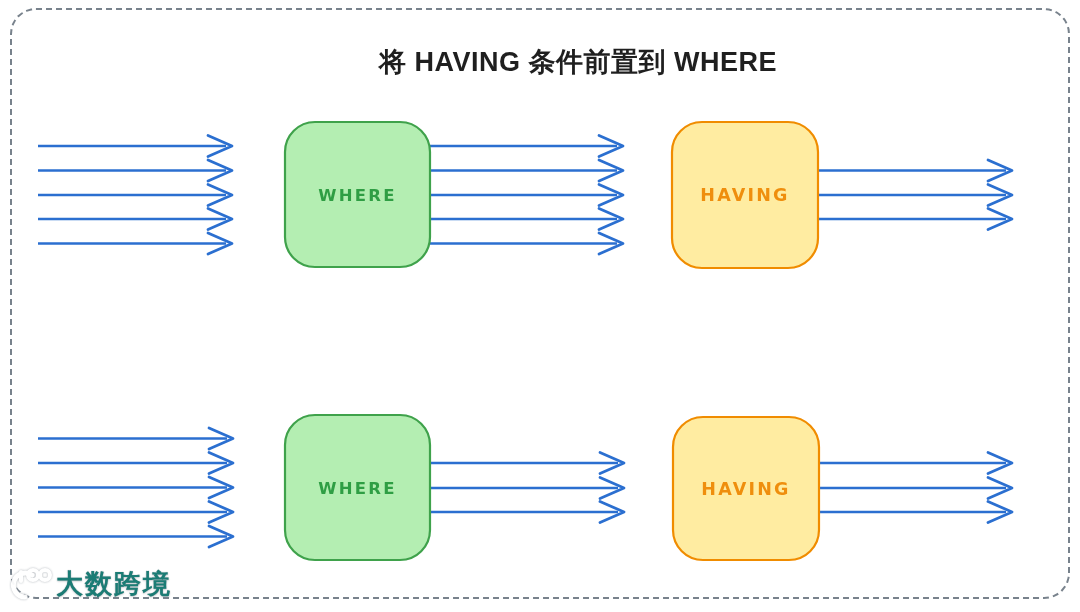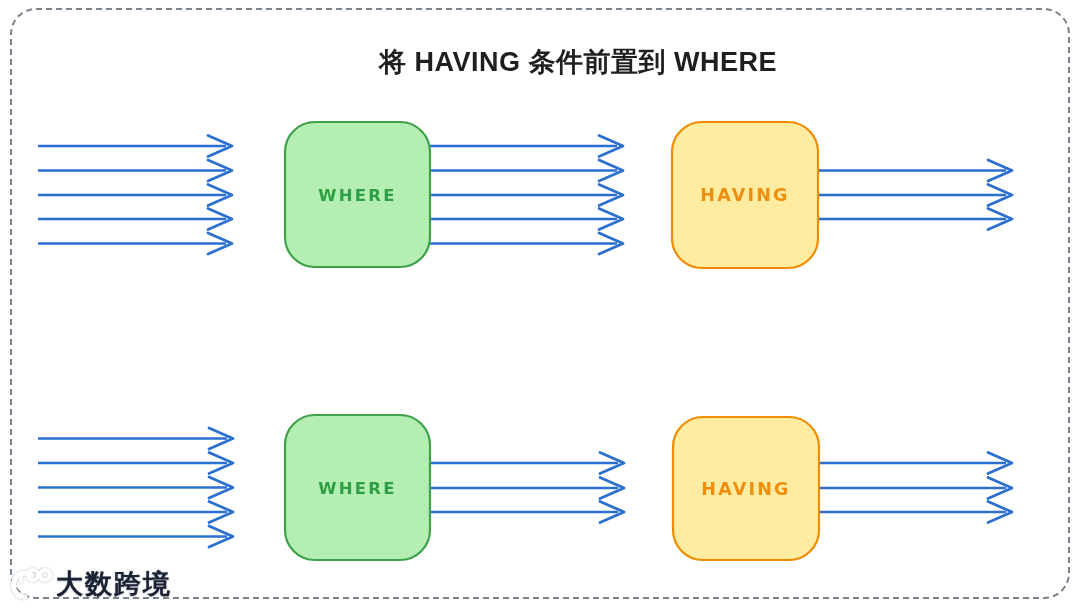--- a/index.html
+++ b/index.html
@@ -60,21 +60,21 @@
     opacity: 0.95;
   }
   .wm-icon {
     width: 44px;
     height: 40px;
     filter: drop-shadow(0 0 1px rgba(110,118,128,0.55));
   }
   .wm-text {
     font-size: 27px;
     font-weight: bold;
-    color: #0f172a;
+    color: #0f766e;
     letter-spacing: 2px;
     text-shadow: 0 0 1px rgba(110,118,128,0.65), 0 1px 2px rgba(110,118,128,0.35);
   }
 </style>
 </head>
 <body>
 
 <div class="stage">
   <div class="dashed-frame" style="border-color: rgb(120, 130, 140);"></div>
 

